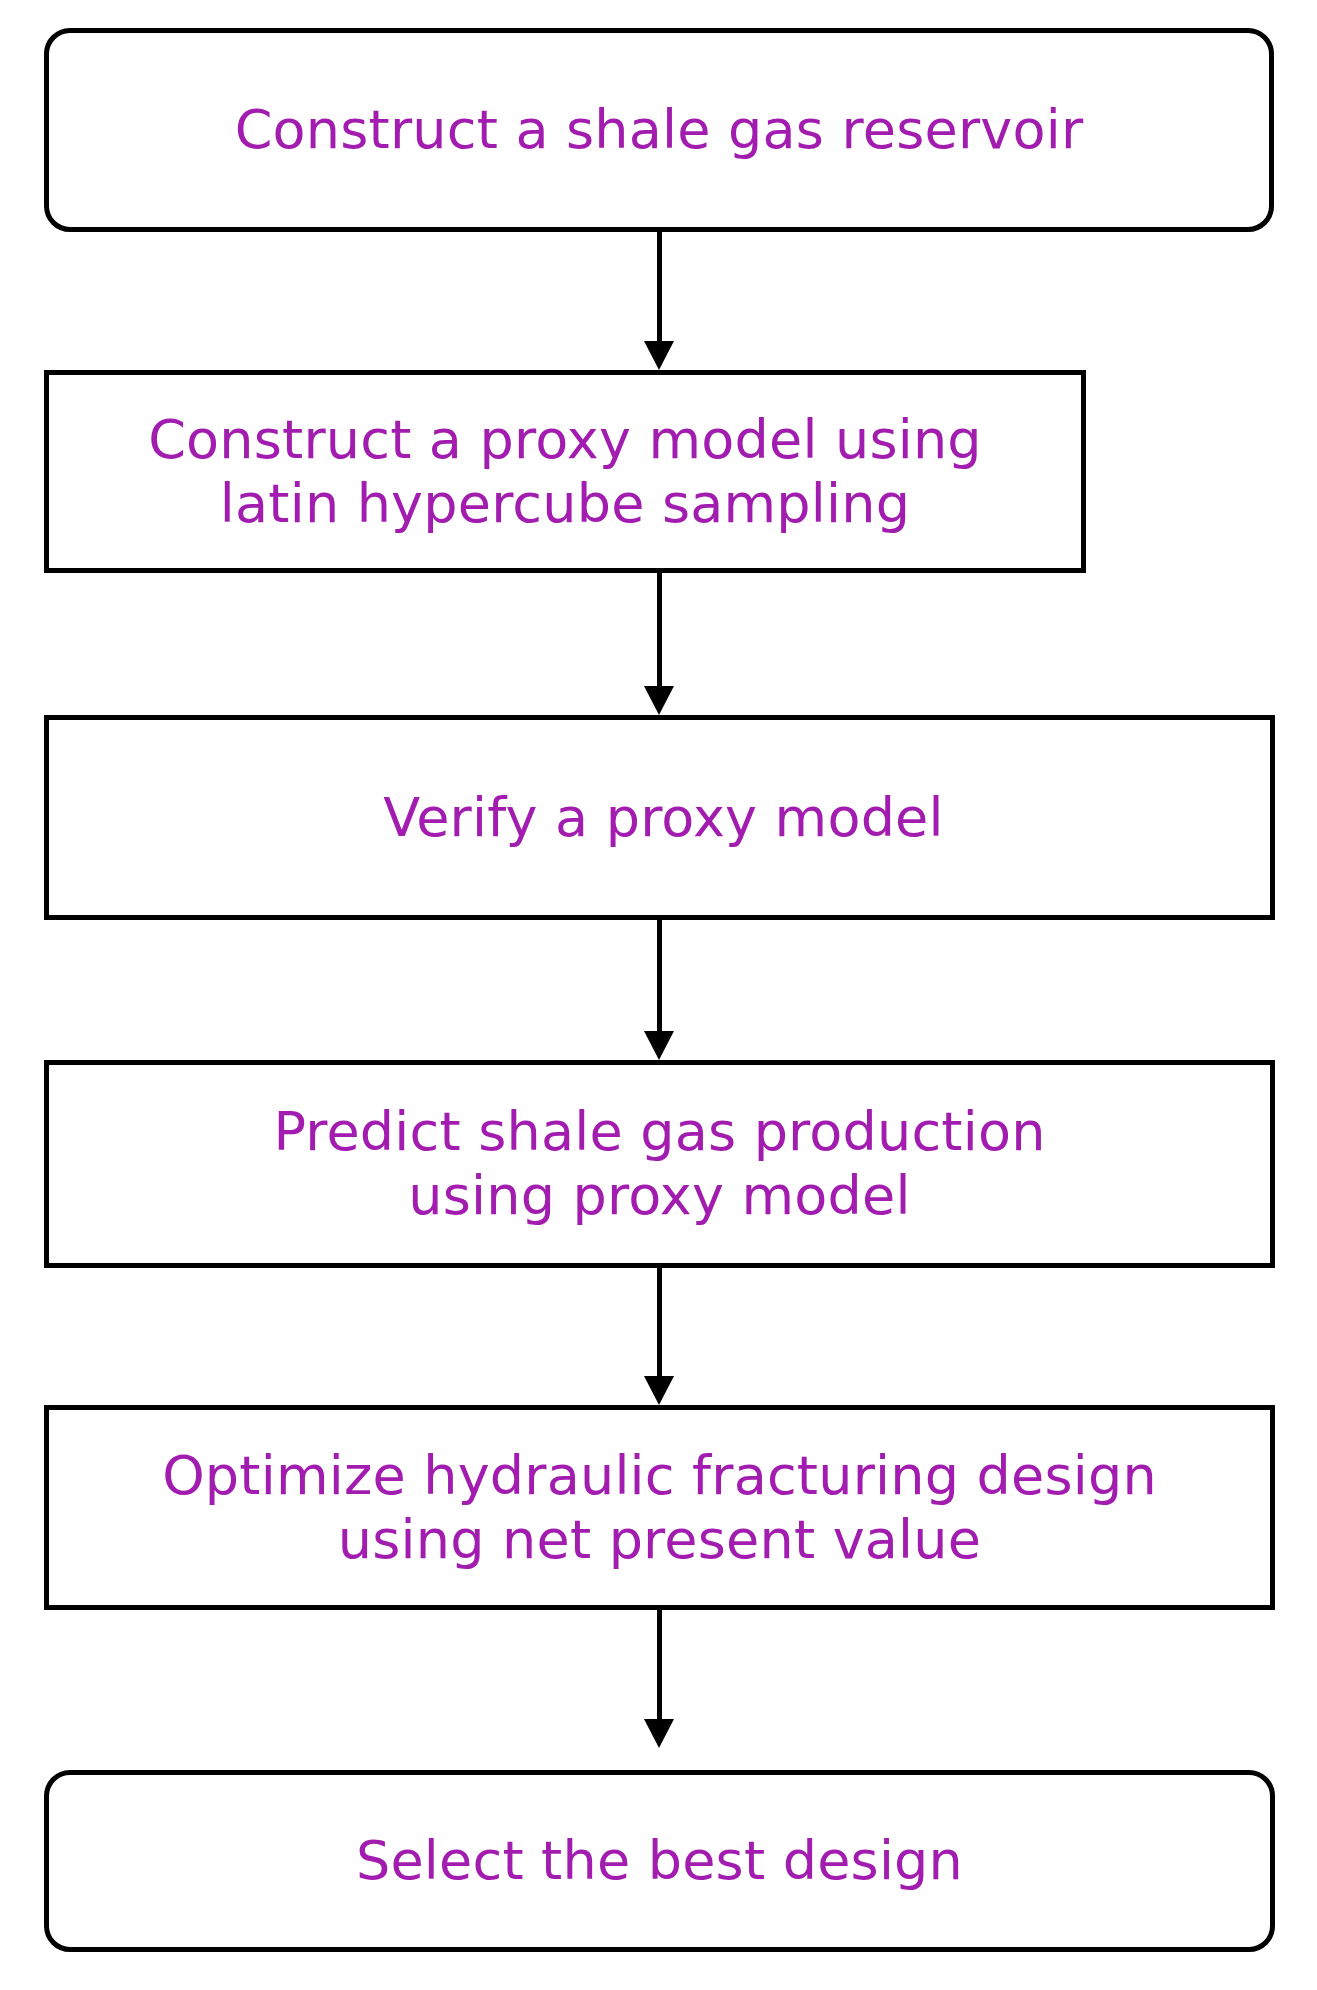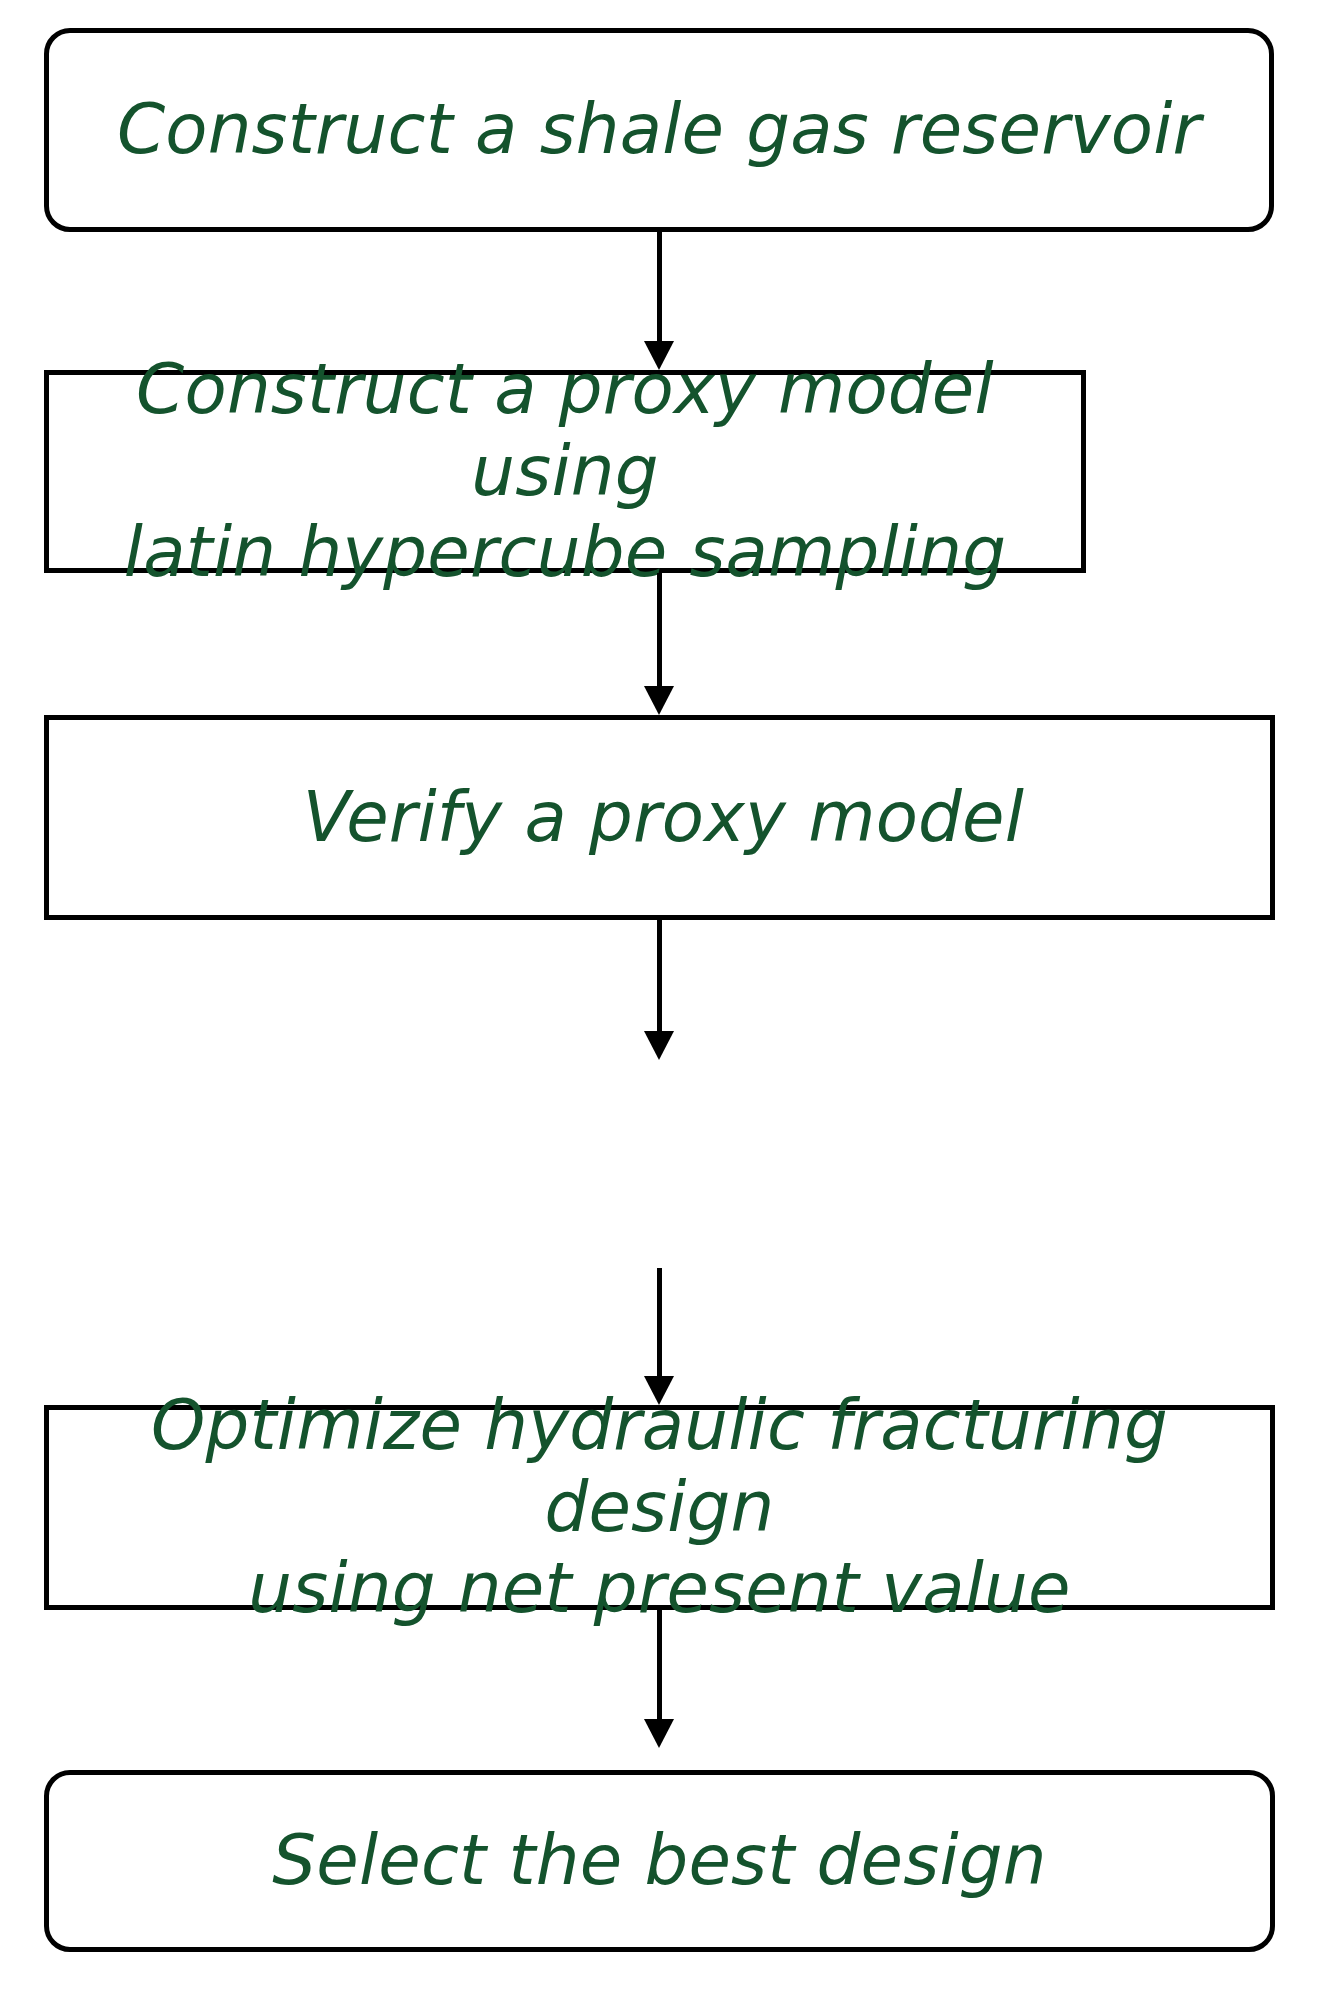--- a/index.html
+++ b/index.html
@@ -25,27 +25,26 @@
     border: 5px solid #000000;
     display: flex;
     align-items: center;
     justify-content: center;
     text-align: center;
   }
   .node.rounded {
     border-radius: 26px;
   }
   .node-label {
-    font-size: 69px;
+    font-size: 54px;
     line-height: 1.18;
-    color: #14532d;
+    color: #a21caf;
     letter-spacing: 0.2px;
     padding: 0 18px;
     white-space: pre-line;
-    font-style: italic;
   }
   .connector {
     position: absolute;
   }
   .connector-stem {
     position: absolute;
     left: 0;
     top: 0;
     width: 5px;
     background: #000000;
@@ -86,20 +85,24 @@
 
   <div class="node" style="left:44px; top:715px; width:1231px; height:205px;padding-left:8px;">
     <span class="node-label">Verify a proxy model</span>
   </div>
 
   <div class="connector" style="left:657px; top:920px; width:5px; height:140px;">
     <div class="connector-stem" style="height:111px;"></div>
     <div class="connector-head" style="top:111px;"></div>
   </div>
 
+  <div class="node" style="left:44px; top:1060px; width:1231px; height:208px;">
+    <span class="node-label">Predict shale gas production
+using proxy model</span>
+  </div>
 
   <div class="connector" style="left:657px; top:1268px; width:5px; height:137px;">
     <div class="connector-stem" style="height:108px;"></div>
     <div class="connector-head" style="top:108px;"></div>
   </div>
 
   <div class="node" style="left:44px; top:1405px; width:1231px; height:205px;">
     <span class="node-label">Optimize hydraulic fracturing design
 using net present value</span>
   </div>

